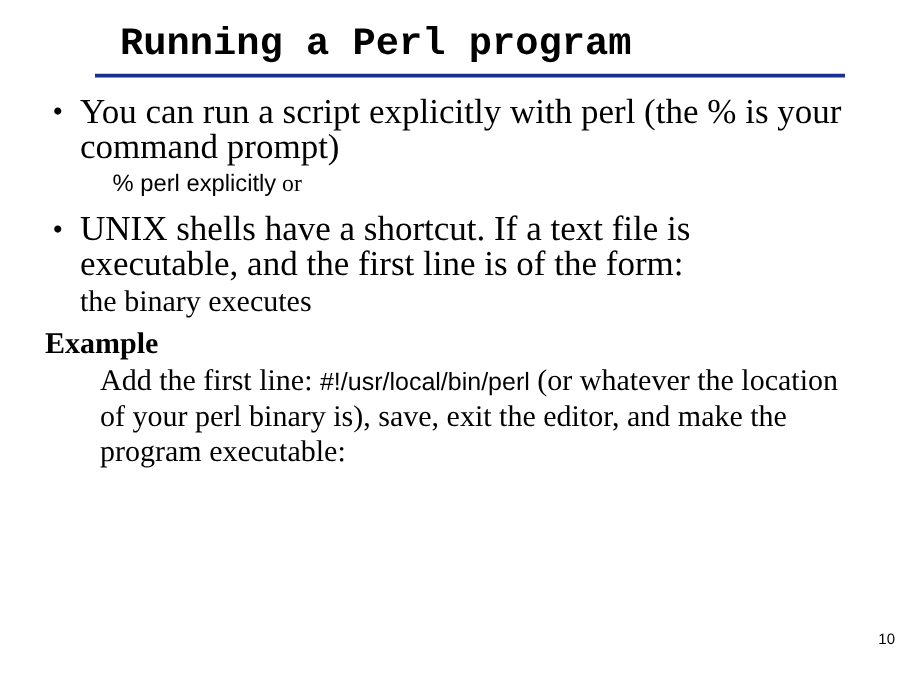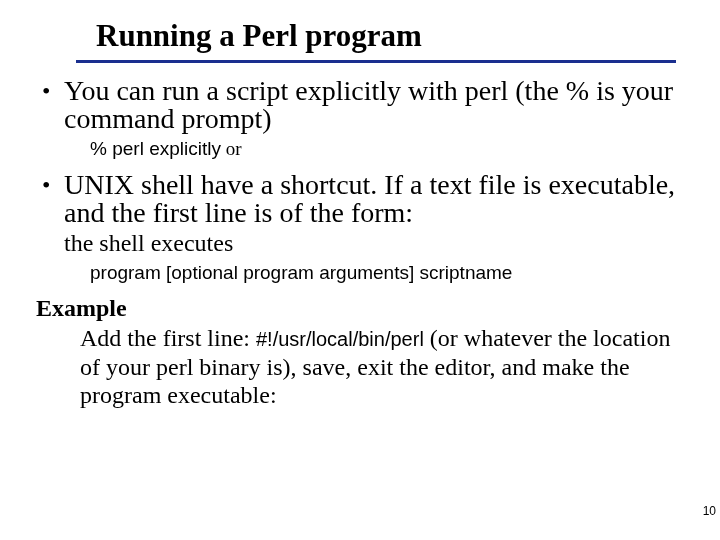--- a/index.html
+++ b/index.html
@@ -8,21 +8,21 @@
     height: 540px;
     background: #ffffff;
     font-family: "Times New Roman", Times, serif;
     position: relative;
     overflow: hidden;
   }
   .slide {
     padding: 18px 36px 0 36px;
   }
   .title {
-    font-family: Liberation Serif, serif;
+    font-family: Liberation Mono, monospace;
     font-weight: bold;
     font-size: 31px;
     color: #000;
     margin-left: 60px;
     margin-bottom: 6px;
   }
   .hr {
     height: 3px;
     background: #1a2f8f;
     margin: 0 0 14px 40px;
@@ -100,29 +100,26 @@
   </div>
 
   <div class="code">
     <div>
       <span>% perl explicitly</span><span class="or"> or</span>
     </div>
   </div>
 
   <div class="bullet">
     <div class="dot">•</div>
-    <div class="text">UNIX shell have a shortcut. If a text file is executable, and the first line is of the form:</div>
+    <div class="text">UNIX shells have a shortcut. If a text file is executable, and the first line is of the form:</div>
   </div>
 
 
-  <div class="sub">the shell executes</div>
+  <div class="sub">the binary executes</div>
 
-  <div class="code">
-    <span>program [optional program arguments] scriptname</span>
-  </div>
 
   <div class="example-h">Example</div>
 
   <div class="example-body">
     <span>Add the first line: </span><span class="mono">#!/usr/local/bin/perl</span><span> (or whatever the location of your perl binary is), save, exit the editor, and make the program executable:</span>
   </div>
 
 </div>
 
 <div class="pagenum">10</div>

